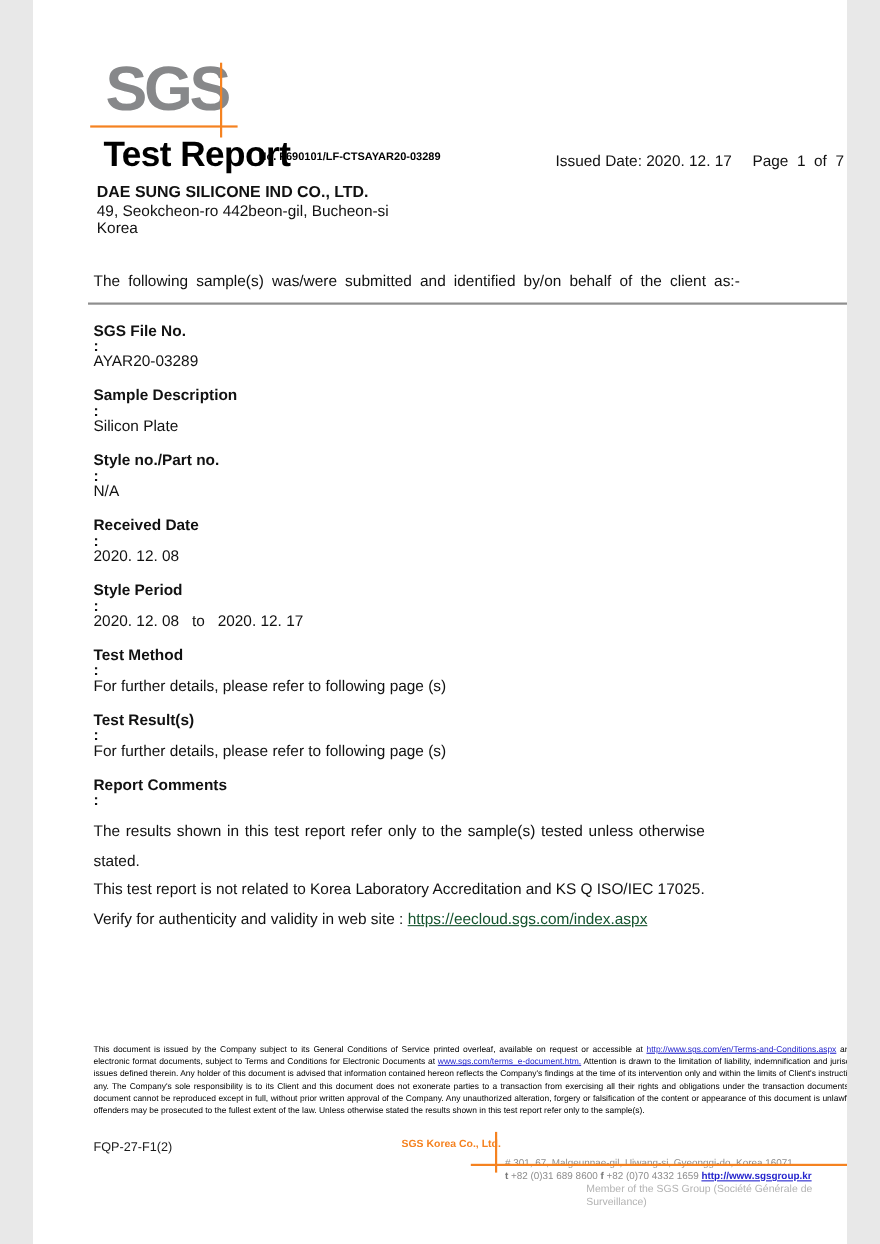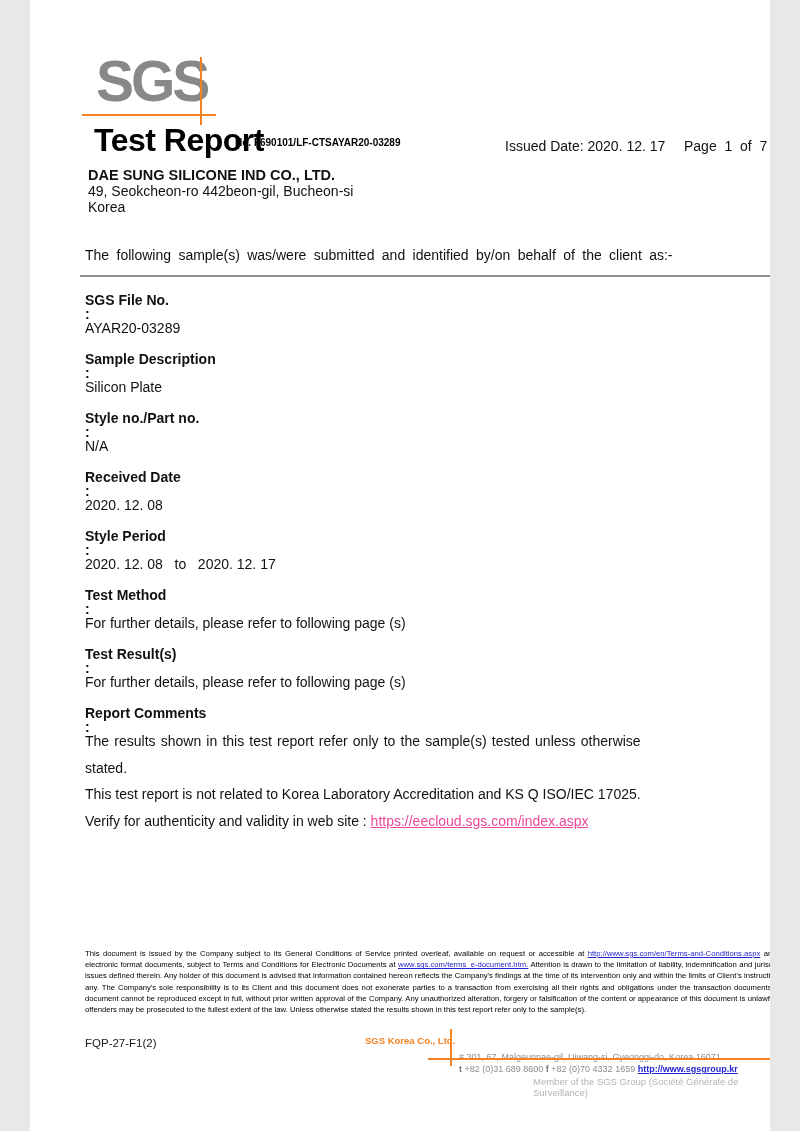--- a/index.html
+++ b/index.html
@@ -37,22 +37,22 @@
   }
   .sep-line { position:absolute; left:50px; top:275px; width:706px; height:2px; background:#8e8e8e; }
   
   .fields { position:absolute; left:55px; top:293px; width:708px; }
   .frow { display:flex; align-items:flex-start; margin-bottom:17px; line-height:14px;flex-direction:column; }
   .frow .lbl { width:177px; font-weight:bold; font-size:14px; flex:none; }
   .frow .col { width:16px; font-weight:bold; font-size:14px; flex:none; }
   .frow .val { flex:1; font-size:14px; white-space:pre-wrap; }
   .frow.comments .val { white-space:normal; }
   .cline { line-height:15px; margin-bottom:11.5px; font-size:14px; }
-  .cline.just { text-align:justify; text-align-last:justify; word-spacing:1px; }
-  a.doclink { color:#ec4899; text-decoration:underline; }
+  .cline.just { text-align:justify; text-align-last:justify; word-spacing:1px;margin-top:14px; }
+  a.doclink { color:#14532d; text-decoration:underline; }
   
   .disclaimer {
     position:absolute; left:55px; top:948px; width:706px;
     font-size:7.7px; font-weight:normal; line-height:11.2px;
     text-align:justify; color:#000;
   }
   .disclaimer a { color:#2525cd; text-decoration:underline; }
   
   .form-code { position:absolute; left:55px; top:1037px; font-size:11.5px; color:#1a1a1a; }
   .footer-company {

